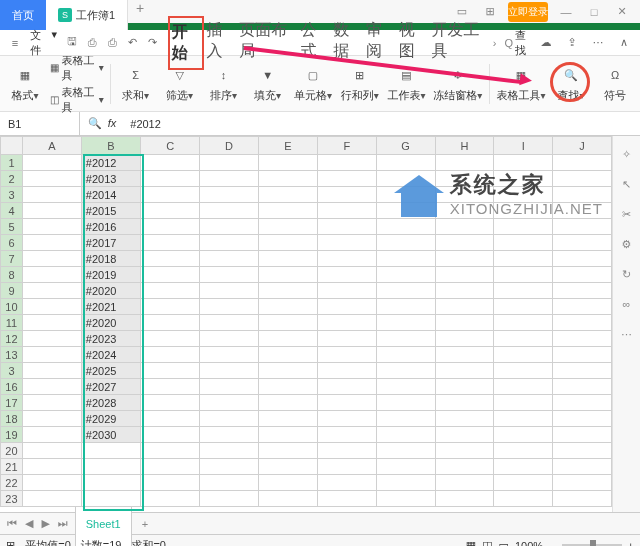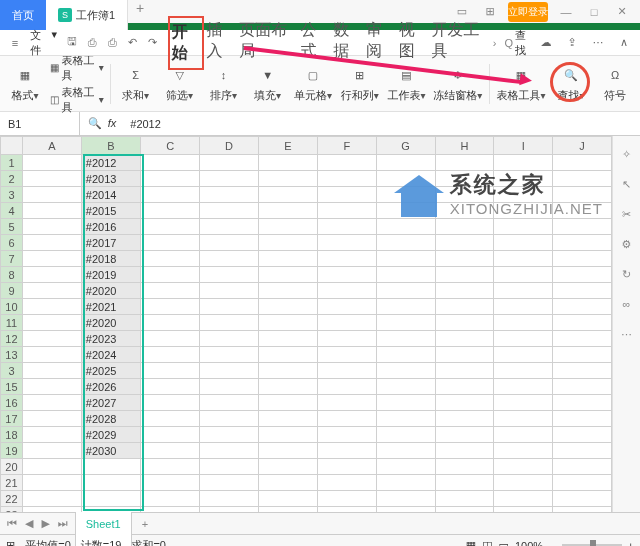--- a/index.html
+++ b/index.html
@@ -381,33 +381,20 @@
             <td class=""></td>
             <td class=""></td>
             <td class=""></td>
             <td class=""></td>
             <td class=""></td>
             <td class=""></td>
             <td class=""></td>
             <td class=""></td>
           </tr>
           <tr>
-            <td class="rownum sel">15</td>
-            <td class=""></td>
-            <td class="sel">#2026</td>
-            <td class=""></td>
-            <td class=""></td>
-            <td class=""></td>
-            <td class=""></td>
-            <td class=""></td>
-            <td class=""></td>
-            <td class=""></td>
-            <td class=""></td>
-          </tr>
-          <tr>
             <td class="rownum sel">16</td>
             <td class=""></td>
             <td class="sel">#2027</td>
             <td class=""></td>
             <td class=""></td>
             <td class=""></td>
             <td class=""></td>
             <td class=""></td>
             <td class=""></td>
             <td class=""></td>

